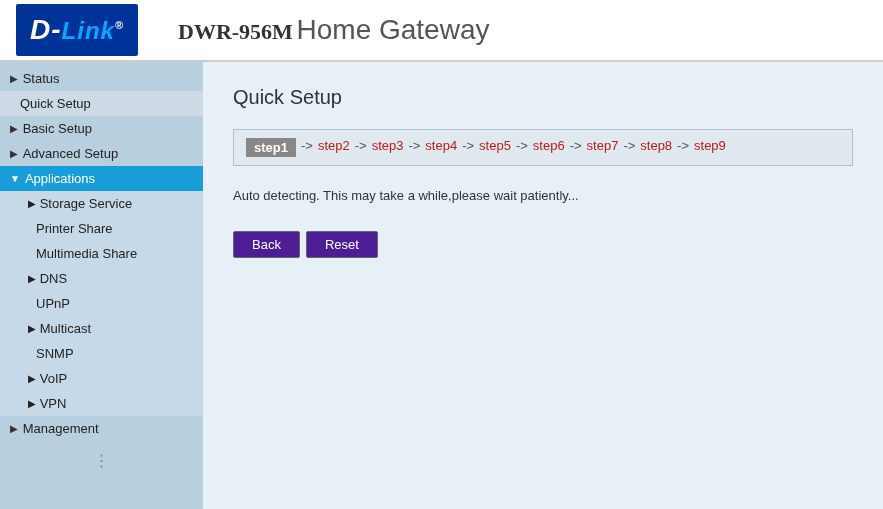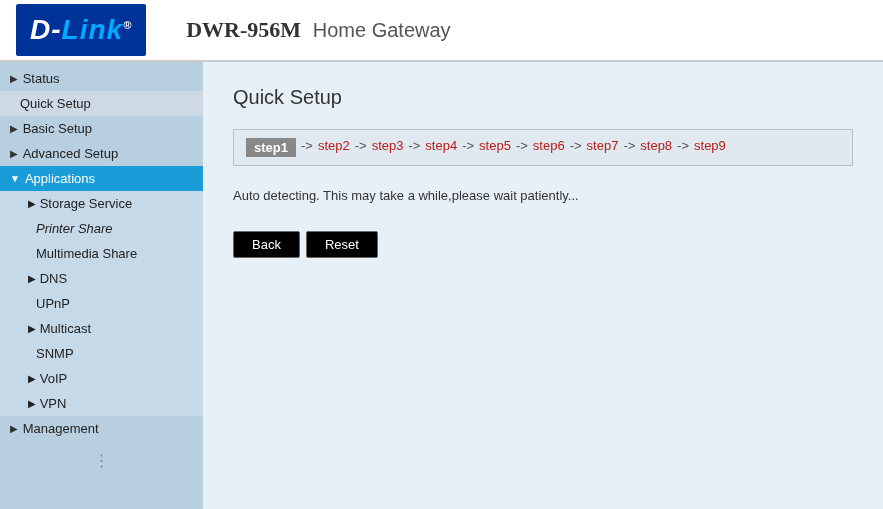--- a/index.html
+++ b/index.html
@@ -124,41 +124,41 @@
       font-size: 13px;
       color: #333;
       margin-bottom: 24px;
       padding: 4px 0;
     }
     #buttons-row {
       display: flex;
       gap: 6px;
     }
     .action-button {
-      background: #000000;
+      background: #4c1d95;
       color: #fff;
       border: 1px solid #666;
       padding: 5px 18px;
       font-size: 13px;
       cursor: pointer;
       border-radius: 2px;
     }
   </style>
 </head>
 <body>
 
 <div id="header">
   <div id="logo-area">
     <span id="logo-text">
-      <span style="color:#fff;font-size:28px;font-weight:bold;font-style:italic;">D</span><span style="color:#fff;font-size:28px;font-weight:bold;font-style:italic;">-</span><span style="color:#00aaff;font-size:28px;font-weight:bold;font-style:italic;">Link</span><span style="color:#fff;font-size:11px;vertical-align:super;">®</span>
+      <span style="color:#fff;font-size:28px;font-weight:bold;font-style:italic;">D</span><span style="color:#fff;font-size:28px;font-weight:bold;font-style:italic;">-</span><span style="color:#00aaff;font-size:24px;font-weight:bold;font-style:italic;">Link</span><span style="color:#fff;font-size:11px;vertical-align:super;">®</span>
     </span>
   </div>
   <div style="margin-left:20px;">
     <span style="font-size:22px;font-weight:bold;color:#333;font-family:Liberation Serif, serif;">DWR-956M</span>
-    <span style="font-size:20px;font-weight:normal;color:#555;margin-left:8px;">Home Gateway</span>
+    <span style="font-size:28px;font-weight:normal;color:#555;">Home Gateway</span>
   </div>
 </div>
 
 <div id="main-layout">
 
   <div id="sidebar">
 
     <div class="sidebar-item section">
       <span class="arrow">▶</span>
       <span>Status</span>
@@ -175,21 +175,21 @@
       <span>Advanced Setup</span>
     </div>
     <div class="sidebar-item section active">
       <span class="arrow">▼</span>
       <span>Applications</span>
     </div>
     <div class="sidebar-sub-item">
       <span class="arrow" style="margin-right:4px;font-size:10px;">▶</span>
       <span>Storage Service</span>
     </div>
-    <div class="sidebar-sub-item" style="padding-left:36px;font-style:italic;">
+    <div class="sidebar-sub-item" style="padding-left:36px;">
       <span>Printer Share</span>
     </div>
     <div class="sidebar-sub-item" style="padding-left:36px;">
       <span>Multimedia Share</span>
     </div>
     <div class="sidebar-sub-item">
       <span class="arrow" style="margin-right:4px;font-size:10px;">▶</span>
       <span>DNS</span>
     </div>
     <div class="sidebar-sub-item" style="padding-left:36px;">

